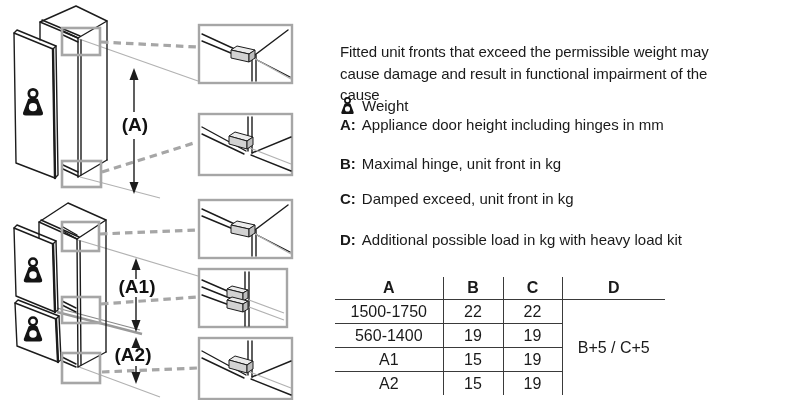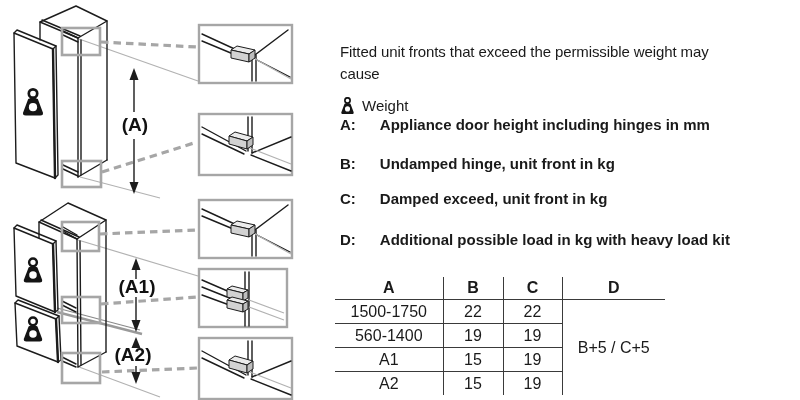--- a/index.html
+++ b/index.html
@@ -7,21 +7,21 @@
     position:relative;width:800px;height:400px;background:#fff;overflow:hidden;
     font-family:"Liberation Sans",sans-serif;color:#1a1a1a;
   }
   .abs{position:absolute;}
   
   .doc-title{left:340px;top:4px;font-size:16px;font-weight:bold;white-space:nowrap;letter-spacing:-0.1px;}
   .intro{left:340px;top:41px;font-size:15px;line-height:21.5px;letter-spacing:-0.1px;}
   .intro div{white-space:nowrap;}
   .legend-row{font-size:15px;white-space:nowrap;display:flex;align-items:flex-start;}
   .legend-key{font-weight:bold;}
-  .legend-text{margin-left:24px;font-weight:bold;}
+  .legend-text{margin-left:6px;}
   .weight-row{left:340px;top:97px;}
   .row-a{left:340px;top:116px;}
   .row-b{left:340px;top:155px;}
   .row-c{left:340px;top:190px;}
   .row-d{left:340px;top:231px;}
   .weight-glyph{width:15px;height:18px;margin-right:7px;}
   
   table.spec{border-collapse:collapse;position:absolute;left:335px;top:277px;table-layout:fixed;}
   table.spec th,table.spec td{
     padding:0;margin:0;font-size:16px;text-align:center;vertical-align:middle;
@@ -185,37 +185,38 @@
         <polygon class="hside" points="243,304 248,301 248,309 243,312"></polygon>
         <path class="thin" d="M249,300 L284,313 M249,307 L284,320"></path>
       </g>
       <use href="#dbox-bottom" x="199" y="338"></use>
     </g>
   </svg>
 
 
   <div class="abs intro">
     <div>Fitted unit fronts that exceed the permissible weight may</div>
+    <div>cause damage and result in functional impairment of the</div>
     <div>cause</div>
   </div>
 
   <div class="abs legend-row weight-row">
     <svg class="weight-glyph" viewBox="-11.5 -16 23 29">
       <use href="#kb"></use>
     </svg>
     <span>Weight</span>
   </div>
 
   <div class="abs legend-row row-a">
     <span class="legend-key">A:</span>
     <span class="legend-text">Appliance door height including hinges in mm</span>
   </div>
   <div class="abs legend-row row-b">
     <span class="legend-key">B:</span>
-    <span class="legend-text">Undamped hinge, unit front in kg</span>
+    <span class="legend-text">Maximal hinge, unit front in kg</span>
   </div>
   <div class="abs legend-row row-c">
     <span class="legend-key">C:</span>
     <span class="legend-text">Damped exceed, unit front in kg</span>
   </div>
   <div class="abs legend-row row-d">
     <span class="legend-key">D:</span>
     <span class="legend-text">Additional possible load in kg with heavy load kit</span>
   </div>
 

